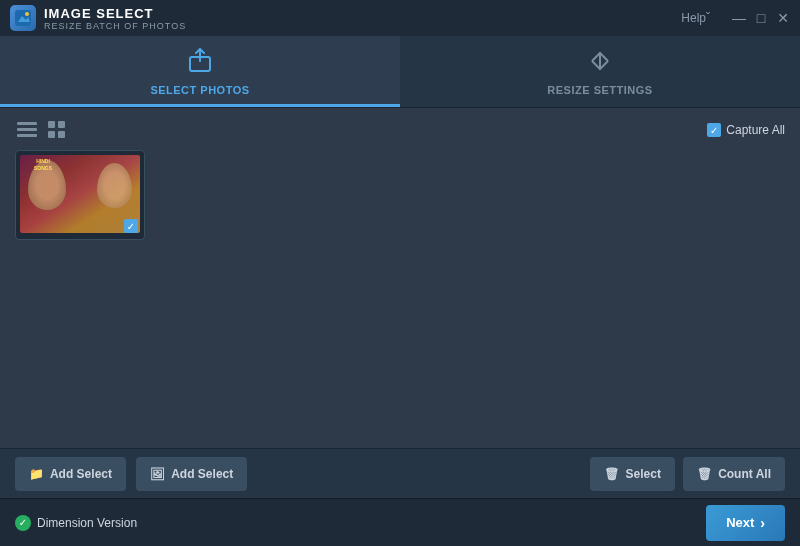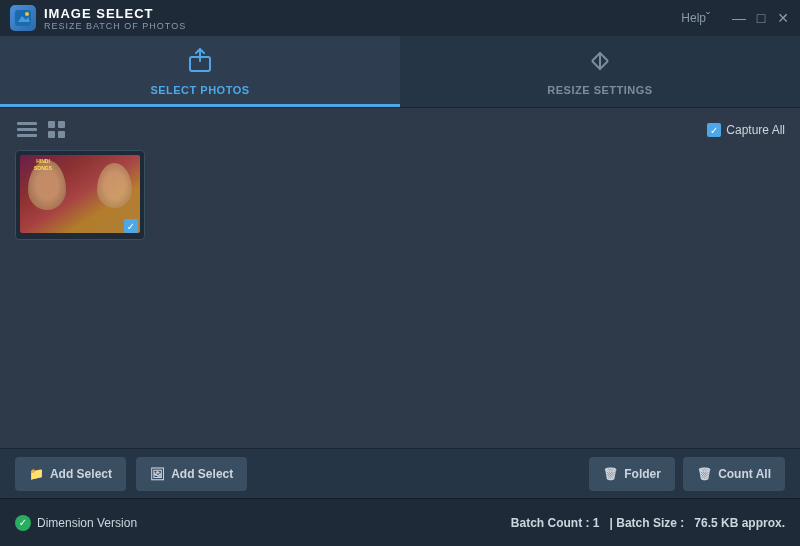--- a/index.html
+++ b/index.html
@@ -469,35 +469,31 @@
     <span>📁</span>
     <span>Add Select</span>
   </button>
   <button class="btn-action btn-add-photos">
     <span>🖼</span>
     <span>Add Select</span>
   </button>
   <div class="action-bar-right">
     <button class="btn-action btn-remove">
       <span>🗑</span>
-      <span>Folder</span>
+      <span>Select</span>
     </button>
     <button class="btn-action btn-remove-all">
       <span>🗑</span>
       <span>Count All</span>
     </button>
   </div>
 </div>
 
 <div class="status-bar">
   <div class="status-left">
     <div class="registered-icon">✓</div>
     <span>Dimension Version</span>
   </div>
-  <div class="status-center">
-    <span>Batch Count :</span>
-    <span>1</span>
-    &nbsp;
-    <span>| Batch Size :</span>
-    &nbsp;
-    <span>76.5 KB approx.</span>
-  </div>
+  <button class="btn-next">
+    <span>Next</span>
+    <span class="next-arrow">›</span>
+  </button>
 </div>
 
 </body></html>

